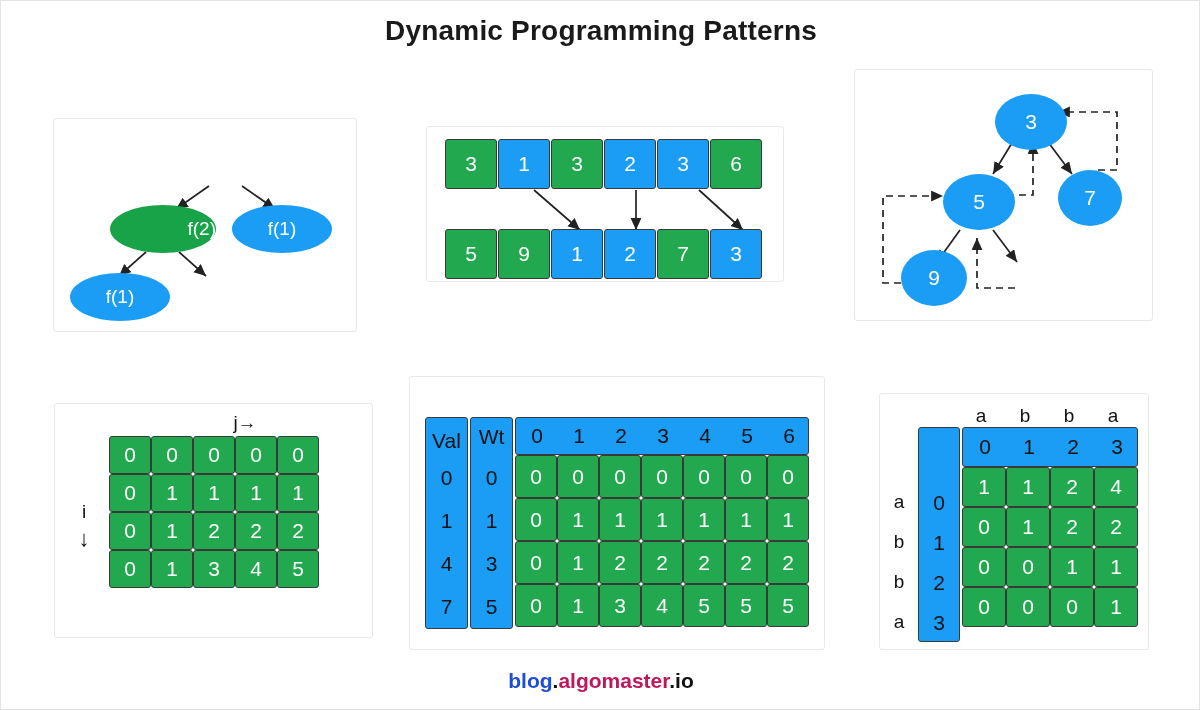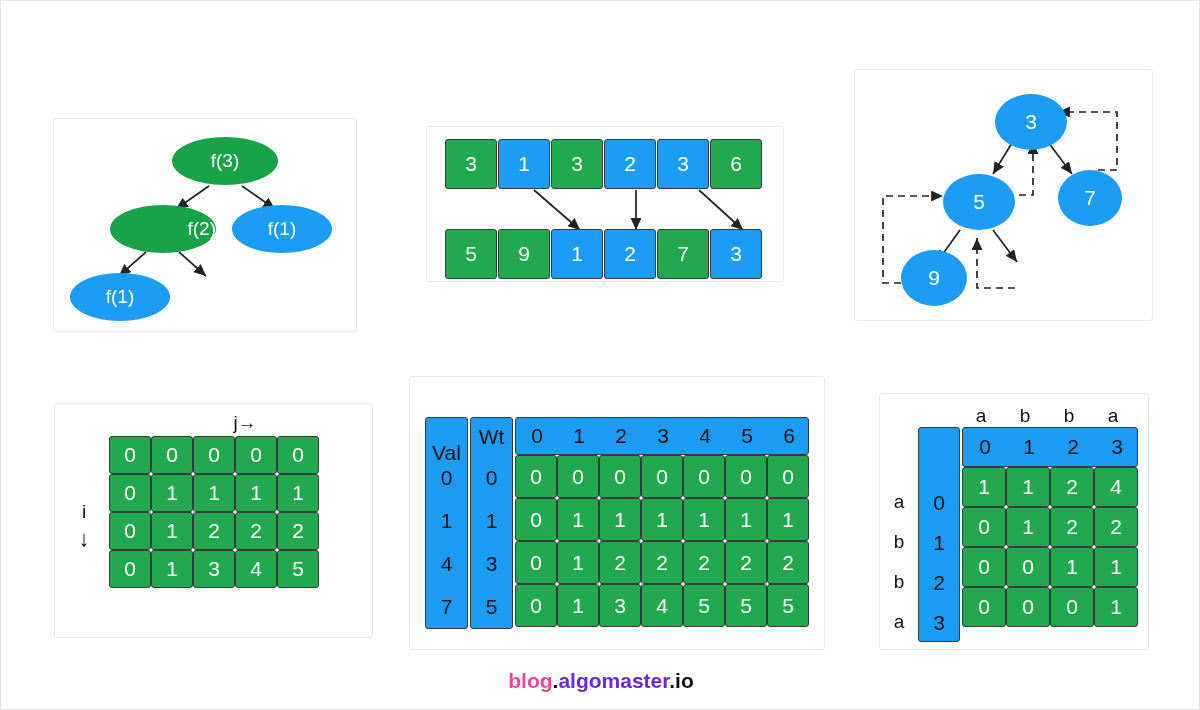--- a/index.html
+++ b/index.html
@@ -63,47 +63,45 @@
   }
   .axlabel{
     position:absolute;color:#111;font-size:19px;
     display:flex;align-items:center;justify-content:center;
   }
 
   .footer{
     position:absolute;left:0;top:668px;width:1200px;text-align:center;
     font-size:21px;font-weight:bold;
   }
-  .f-blog{color:#ec4899;}
+  .f-blog{color:#1d4ed8;}
   .f-dot{color:#111;}
-  .f-name{color:#6d28d9;}
+  .f-name{color:#be185d;}
   .f-tld{color:#111;}
 </style>
 </head>
 <body>
 
 <div id="canvas">
 
+  <div class="title">Dynamic Programming Patterns</div>
 
   <div class="panel" style="left:52px;top:117px;width:302px;height:212px;">
     <svg class="ovl" width="302" height="212">
       <defs>
         <marker id="ar1" markerWidth="9" markerHeight="9" refX="7" refY="3.2" orient="auto">
           <path d="M0,0 L7,3.2 L0,6.4 z" fill="#222"></path>
         </marker>
       </defs>
       <line x1="155" y1="67" x2="122" y2="90" stroke="#222" stroke-width="1.7" marker-end="url(#ar1)"></line>
       <line x1="188" y1="67" x2="221" y2="90" stroke="#222" stroke-width="1.7" marker-end="url(#ar1)"></line>
       <line x1="92" y1="133" x2="65" y2="157" stroke="#222" stroke-width="1.7" marker-end="url(#ar1)"></line>
       <line x1="125" y1="133" x2="152" y2="157" stroke="#222" stroke-width="1.7" marker-end="url(#ar1)"></line>
     </svg>
 
-    <div class="node green" style="left:118px;top:18px;width:106px;height:48px;">
-      <span>f(3)</span>
-    </div>
     <div class="node green" style="left:56px;top:86px;width:106px;height:48px;justify-content:flex-end;">
       <span>f(2)</span>
     </div>
     <div class="node blue" style="left:178px;top:86px;width:100px;height:48px;">
       <span>f(1)</span>
     </div>
     <div class="node blue" style="left:16px;top:154px;width:100px;height:48px;">
       <span>f(1)</span>
     </div>
   </div>
@@ -267,21 +265,21 @@
         </div>
       <div class="cell green" style="left:222px;top:146px;width:42px;height:38px;">
           <span>5</span>
         </div>
     </div>
   </div>
 
   <div class="panel" style="left:408px;top:375px;width:414px;height:272px;">
 
     <div class="sidebar" style="left:15px;top:40px;width:43px;height:212px;">
-      <span style="top:16px;height:38px;">Val</span>
+      <span style="top:4px;height:38px;">Val</span>
       <span style="top:38px;height:43px;">0</span>
       <span style="top:81px;height:43px;">1</span>
       <span style="top:124px;height:43px;">4</span>
       <span style="top:167px;height:43px;">7</span>
     </div>
 
     <div class="sidebar" style="left:60px;top:40px;width:43px;height:212px;">
       <span style="top:0;height:38px;">Wt</span>
       <span style="top:38px;height:43px;">0</span>
       <span style="top:81px;height:43px;">1</span>

